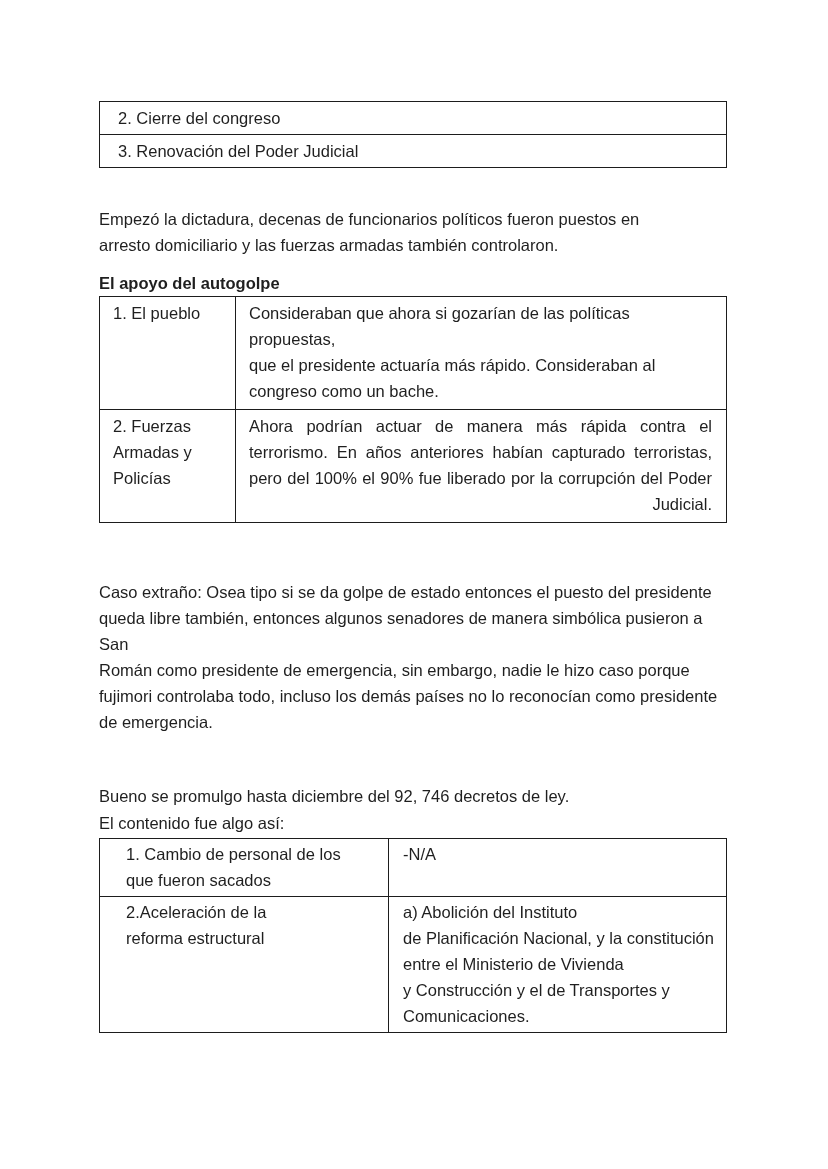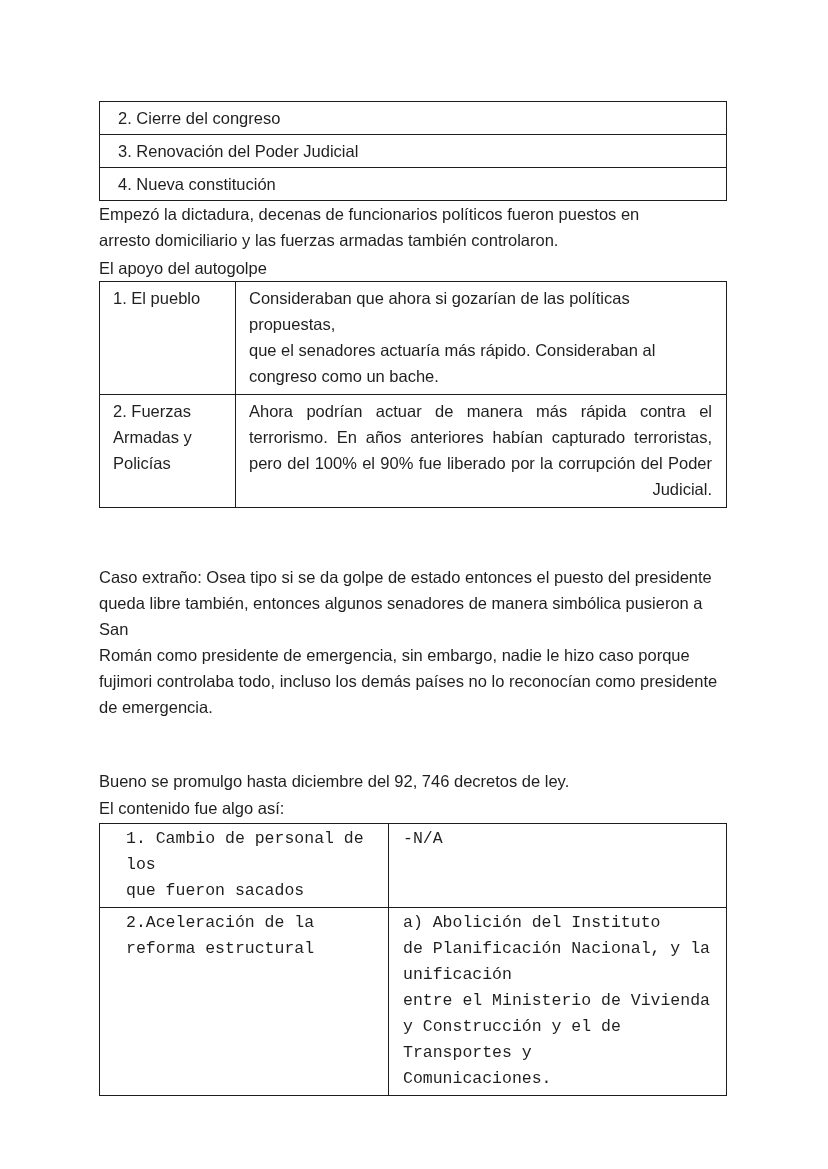--- a/index.html
+++ b/index.html
@@ -37,76 +37,73 @@
   
   .list-table { margin-top: 101px; }
   .list-table td {
     height: 32px;
     padding: 0 8px 0 18px;
     vertical-align: middle;
     line-height: 24px;
   }
   
   .para { white-space: pre-line; }
-  .para-dictadura { }
-  .section-heading { margin-top: 2px; }
+  .para-dictadura { margin-top: 38px; }
+  .section-heading { margin-top: 12px; font-weight: bold; }
   .para-caso { margin-top: 56px; }
   .para-decretos { margin-top: 48px; }
   .contenido-heading { margin-top: 1px; }
   
   .apoyo-table { }
   .apoyo-table .col-label { width: 108px; }
   .apoyo-table td { padding: 3px 14px 5px 13px; }
   .cell-pre { white-space: pre-line; }
   .jline {
     display: block;
     text-align: justify;
     text-align-last: justify;
   }
   .jline-last {
     display: block;
     text-align: right;
   }
   
   .contenido-table { margin-top: 2px; }
   .contenido-table .col-label { width: 252px; }
-  .contenido-table td { padding: 2px 10px 3px 14px; font-family: Liberation Mono, monospace; }
+  .contenido-table td { padding: 2px 10px 3px 14px; }
   .contenido-table td.label-cell { padding-left: 26px; }
 </style>
 </head>
 <body>
 
 <div class="page">
   <div class="content">
 
     <table class="list-table">
       <tbody>
         <tr>
           <td>2. Cierre del congreso</td>
         </tr>
         <tr>
           <td>3. Renovación del Poder Judicial</td>
         </tr>
-        <tr>
-          <td>4. Nueva constitución</td>
-        </tr>
       </tbody>
     </table>
 
     <div class="para para-dictadura">Empezó la dictadura, decenas de funcionarios políticos fueron puestos en
 arresto domiciliario y las fuerzas armadas también controlaron.</div>
 
     <div class="section-heading">El apoyo del autogolpe</div>
 
     <table class="apoyo-table">
       <tbody>
         <tr>
           <td class="col-label cell-pre">1. El pueblo</td>
           <td class="cell-pre">Consideraban que ahora si gozarían de las políticas propuestas,
-que el senadores actuaría más rápido. Consideraban al
+que el presidente actuaría más rápido. Consideraban al
 congreso como un bache.</td>
         </tr>
         <tr>
           <td class="col-label cell-pre">2. Fuerzas
 Armadas y
 Policías</td>
           <td>
             <span class="jline">Ahora podrían actuar de manera más rápida contra el</span>
             <span class="jline">terrorismo. En años anteriores habían capturado terroristas,</span>
             <span class="jline">pero del 100% el 90% fue liberado por la corrupción del Poder</span>
@@ -130,21 +127,21 @@
       <tbody>
         <tr>
           <td class="col-label label-cell cell-pre">1. Cambio de personal de los
 que fueron sacados</td>
           <td class="cell-pre">-N/A</td>
         </tr>
         <tr>
           <td class="col-label label-cell cell-pre">2.Aceleración de la
 reforma estructural</td>
           <td class="cell-pre">a) Abolición del Instituto
-de Planificación Nacional, y la unificación
+de Planificación Nacional, y la constitución
 entre el Ministerio de Vivienda
 y Construcción y el de Transportes y
 Comunicaciones.</td>
         </tr>
       </tbody>
     </table>
 
   </div>
 </div>
 

